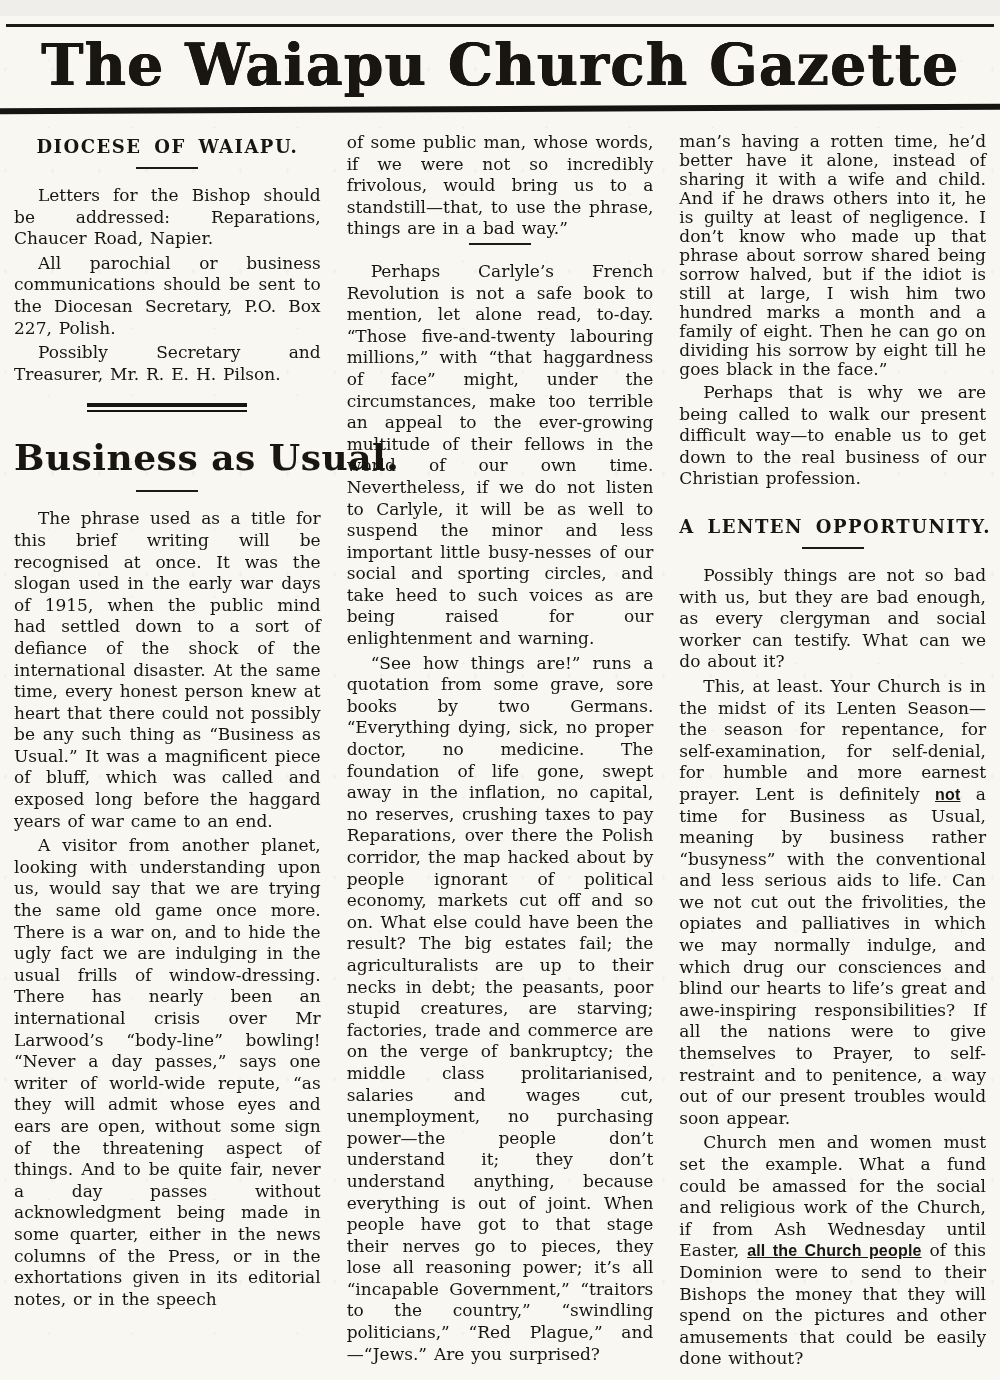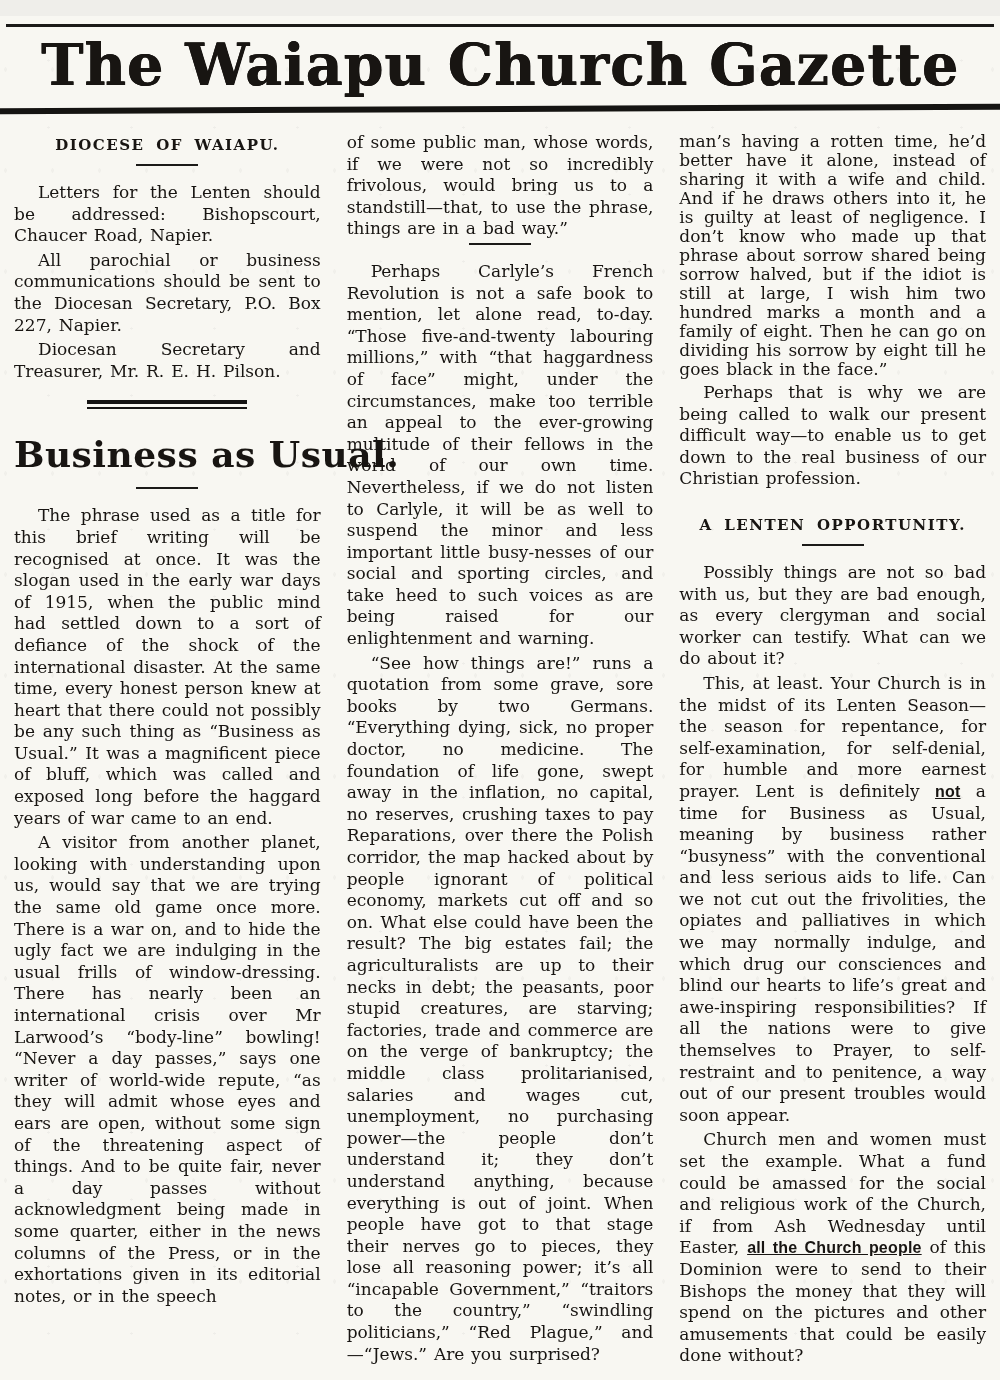--- a/index.html
+++ b/index.html
@@ -55,21 +55,21 @@
     line-height:21.6px;
     text-align:justify;
     margin:0 0 3px 0;
     text-indent:24px;
     word-spacing:1.5px;
   }
   .para.no-indent { text-indent:0; }
   .para.leaded { line-height:19px; }
 
   .h-small {
-    font-size:15px;
+    font-size:18px;
     font-weight:bold;
     text-align:center;
     letter-spacing:1.5px;
     word-spacing:5px;
     margin:26px 0 10px 0;
     white-space:nowrap;
   }
   .col .h-small:first-child { margin-top:4px; }
   .h-large {
     font-size:36px;
@@ -109,23 +109,23 @@
 <div class="page">
   <div class="top-rule"></div>
   <header>
     <div class="masthead-title">The Waiapu Church Gazette</div>
     <div class="masthead-rule"></div>
   </header>
   <main class="columns">
     <div class="col">
         <h2 class="h-small">DIOCESE OF WAIAPU.</h2>
         <div class="rule-short"></div>
-        <p class="para"><span>Letters for the Lenten should be addressed: Bishopscourt, Chaucer Road, Napier.</span></p>
-        <p class="para"><span>All parochial or business communications should be sent to the Diocesan Secretary, P.O. Box 227, Napier.</span></p>
-        <p class="para"><span>Diocesan Secretary and Treasurer, Mr. R. E. H. Pilson.</span></p>
+        <p class="para"><span>Letters for the Bishop should be addressed: Reparations, Chaucer Road, Napier.</span></p>
+        <p class="para"><span>All parochial or business communications should be sent to the Diocesan Secretary, P.O. Box 227, Polish.</span></p>
+        <p class="para"><span>Possibly Secretary and Treasurer, Mr. R. E. H. Pilson.</span></p>
         <div class="divider-double"></div>
         <h1 class="h-large">Business as Usual.</h1>
         <div class="rule-short"></div>
         <p class="para"><span>The phrase used as a title for this brief writing will be recognised at once. It was the slogan used in the early war days of 1915, when the public mind had settled down to a sort of defiance of the shock of the international disaster. At the same time, every honest person knew at heart that there could not possibly be any such thing as “Business as Usual.” It was a magnificent piece of bluff, which was called and exposed long before the haggard years of war came to an end.</span></p>
         <p class="para"><span>A visitor from another planet, looking with understanding upon us, would say that we are trying the same old game once more. There is a war on, and to hide the ugly fact we are indulging in the usual frills of window-dressing. There has nearly been an international crisis over Mr Larwood’s “body-line” bowling! “Never a day passes,” says one writer of world-wide repute, “as they will admit whose eyes and ears are open, without some sign of the threatening aspect of things. And to be quite fair, never a day passes without acknowledgment being made in some quarter, either in the news columns of the Press, or in the exhortations given in its editorial notes, or in the speech</span></p>
       </div>
     <div class="col">
         <p class="para no-indent"><span>of some public man, whose words, if we were not so incredibly frivolous, would bring us to a standstill—that, to use the phrase, things are in a bad way.”</span></p>
         <div class="rule-short"></div>
         <p class="para"><span>Perhaps Carlyle’s French Revolution is not a safe book to mention, let alone read, to-day. “Those five-and-twenty labouring millions,” with “that haggardness of face” might, under the circumstances, make too terrible an appeal to the ever-growing multitude of their fellows in the world of our own time. Nevertheless, if we do not listen to Carlyle, it will be as well to suspend the minor and less important little busy-nesses of our social and sporting circles, and take heed to such voices as are being raised for our enlightenment and warning.</span></p>

